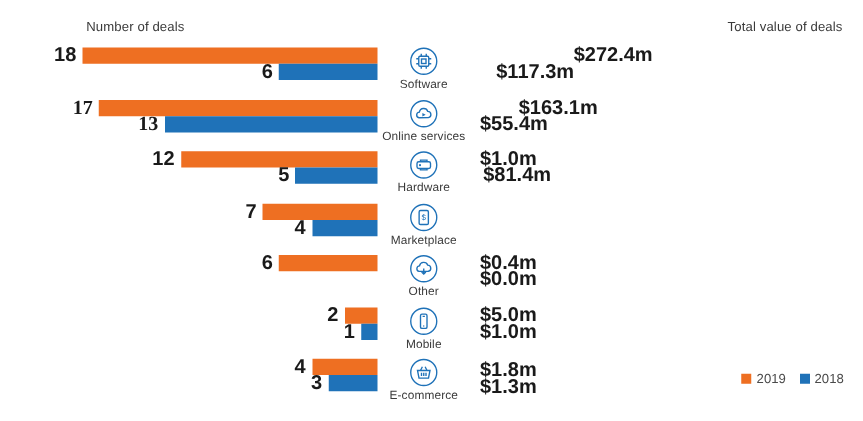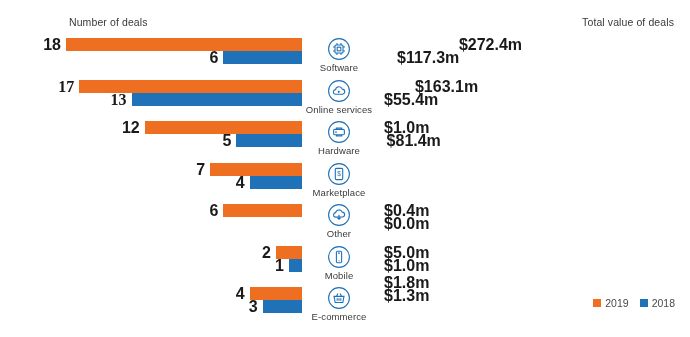--- a/index.html
+++ b/index.html
@@ -291,21 +291,21 @@
       <div class="row" style="top: 245.5px;">
         <div class="bar-line r2019">
           <span class="bar c2019" style="width: 4.01982px;"></span>
           <span class="val">$5.0m</span>
         </div>
         <div class="bar-line r2018">
           <span class="bar c2018" style="width: 2.2px;"></span>
           <span class="val">$1.0m</span>
         </div>
       </div>
-      <div class="row" style="top: 276px; text-align: center;">
+      <div class="row" style="top: 290px; text-align: center;">
         <div class="bar-line r2019">
           <span class="bar c2019" style="width: 2.2px;"></span>
           <span class="val">$1.8m</span>
         </div>
         <div class="bar-line r2018">
           <span class="bar c2018" style="width: 2.2px;"></span>
           <span class="val">$1.3m</span>
         </div>
       </div>
     </div>

